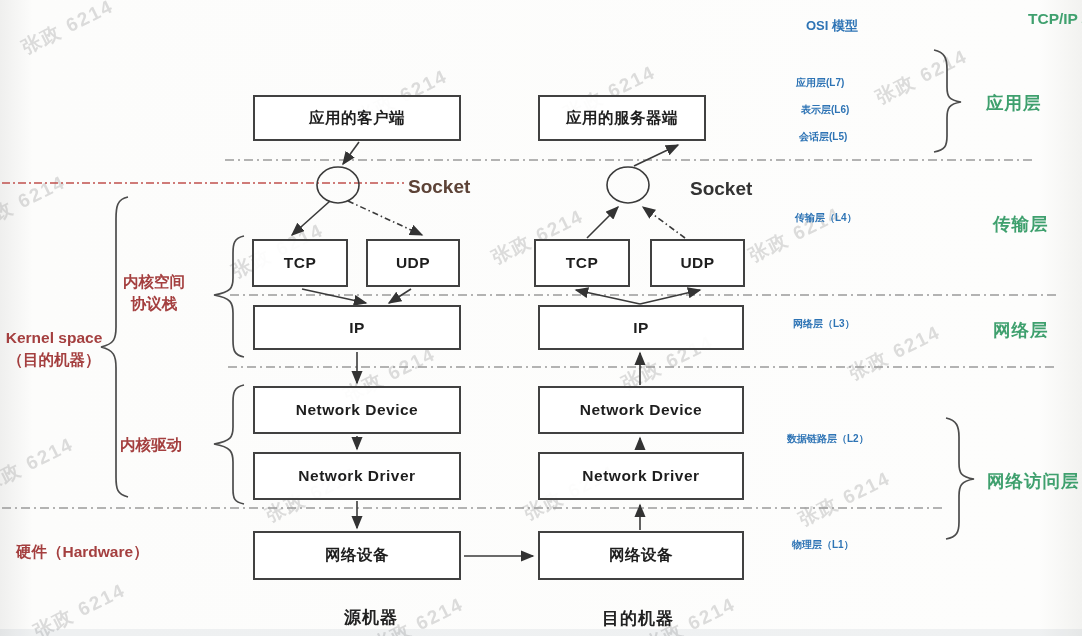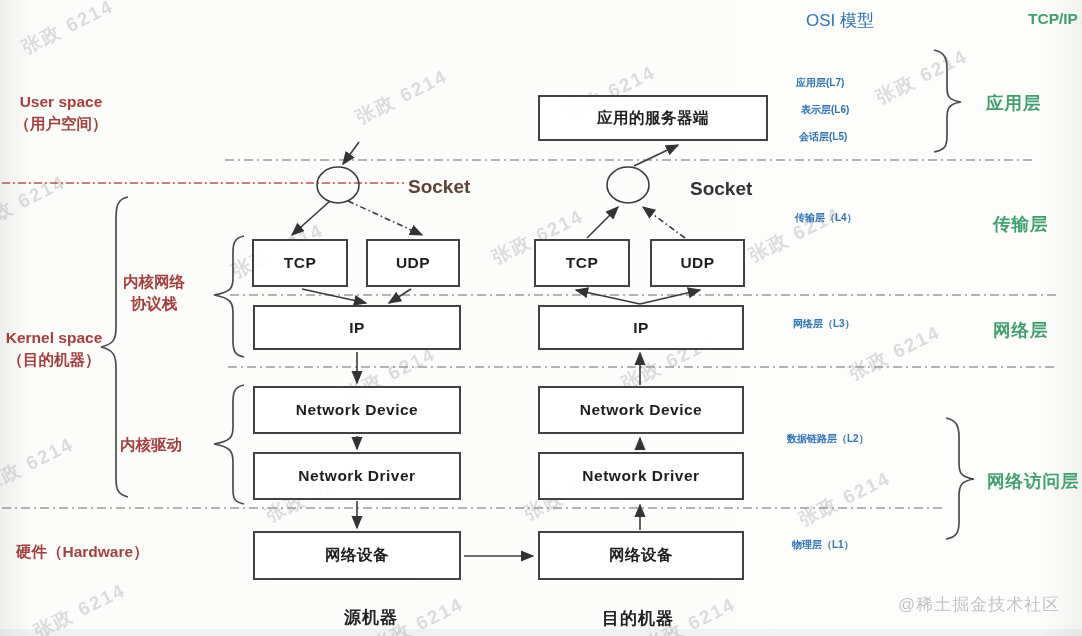--- a/index.html
+++ b/index.html
@@ -22,21 +22,21 @@
   .node{stroke:#3a3a3a;stroke-width:1.6;fill:none;}
   .brace{stroke:#4c4c4c;stroke-width:1.7;fill:none;}
   .box{
     position:absolute;border:2px solid #414141;background:rgba(255,255,255,.92);
     display:flex;align-items:center;justify-content:center;
     font-size:15.5px;font-weight:600;color:#1e1e1e;letter-spacing:.5px;
   }
   .lbl{position:absolute;white-space:nowrap;}
   .title{font-size:17px;font-weight:700;color:#1b1b1b;text-align:center;letter-spacing:.5px;}
   .blue{color:var(--osi-blue);font-weight:600;font-size:10px;}
-  .blue.hd{font-weight:400;font-size:17px;}
+  .blue.hd{font-weight:700;font-size:13px;margin-top:8px;}
   .green{color:var(--tcpip-green);font-weight:700;font-size:17.5px;letter-spacing:1px;}
   .green.hd{font-size:15.5px;letter-spacing:0;}
   .red{color:var(--space-red);font-weight:700;font-size:15.5px;text-align:center;line-height:1.45;}
   .socket-lbl{font-size:19px;font-weight:700;}
   .caption{font-size:17px;font-weight:700;color:#222;letter-spacing:1px;}
   .credit{color:#c3c3c3;font-size:17px;letter-spacing:1px;}
   .wm{
     position:absolute;color:rgba(175,175,175,.42);font-size:19px;font-weight:700;
     transform:rotate(-26deg);white-space:nowrap;pointer-events:none;letter-spacing:2px;
   }
@@ -116,45 +116,42 @@
       <path class="brace" d="M244,236 C234,238 233,244 233,253 L233,278 C233,288 231,292 214,295 C231,298 233,303 233,313 L233,340 C233,350 234,355 244,357"></path>
       <path class="brace" d="M244,385 C234,387 233,393 233,402 L233,427 C233,437 231,441 214,444 C231,447 233,452 233,462 L233,489 C233,498 234,502 244,504"></path>
       <path class="brace" d="M934,50 C945,52 947,59 947,69 L947,87 C947,97 949,100 961,102 C949,104 947,108 947,118 L947,136 C947,146 945,150 934,152"></path>
       <path class="brace" d="M946,418 C957,420 959,427 959,437 L959,463 C959,473 961,477 974,479 C961,481 959,486 959,496 L959,522 C959,532 957,537 946,539"></path>
     </g>
   </svg>
 
   <div class="lbl blue hd" style="left:806px;top:9px">OSI 模型</div>
   <div class="lbl green hd" style="left:1028px;top:9px">TCP/IP 模型</div>
 
-  <div class="lbl red" style="left:6px;top:91px;width:110px">
-    <div>User space</div>
-    <div>（用户空间）</div>
-  </div>
   <div class="lbl red" style="left:114px;top:271px;width:80px">
-    <div>内核网络</div>
+    <div>内核空间</div>
     <div>协议栈</div>
   </div>
   <div class="lbl red" style="left:0px;top:327px;width:108px">
     <div>Kernel space</div>
     <div>（目的机器）</div>
   </div>
   <div class="lbl red" style="left:120px;top:434px">内核驱动</div>
   <div class="lbl red" style="left:16px;top:541px">硬件（Hardware）</div>
 
+  <div class="box" style="left:253px;top:95px;width:208px;height:46px">应用的客户端</div>
   <div class="box" style="left:252px;top:239px;width:96px;height:48px">TCP</div>
   <div class="box" style="left:366px;top:239px;width:94px;height:48px">UDP</div>
   <div class="box" style="left:253px;top:305px;width:208px;height:45px">IP</div>
   <div class="box" style="left:253px;top:386px;width:208px;height:48px">Network Device</div>
   <div class="box" style="left:253px;top:452px;width:208px;height:48px">Network Driver</div>
   <div class="box" style="left:253px;top:531px;width:208px;height:49px">网络设备</div>
   <div class="lbl socket-lbl" style="left:408px;top:176px;color:#5c4236">Socket</div>
   <div class="lbl caption" style="left:344px;top:606px">源机器</div>
 
-  <div class="box" style="left:538px;top:95px;width:230px;height:46px">应用的服务器端</div>
+  <div class="box" style="left:538px;top:95px;width:168px;height:46px">应用的服务器端</div>
   <div class="box" style="left:534px;top:239px;width:96px;height:48px">TCP</div>
   <div class="box" style="left:650px;top:239px;width:95px;height:48px">UDP</div>
   <div class="box" style="left:538px;top:305px;width:206px;height:45px">IP</div>
   <div class="box" style="left:538px;top:386px;width:206px;height:48px">Network Device</div>
   <div class="box" style="left:538px;top:452px;width:206px;height:48px">Network Driver</div>
   <div class="box" style="left:538px;top:531px;width:206px;height:49px">网络设备</div>
   <div class="lbl socket-lbl" style="left:690px;top:178px;color:#333">Socket</div>
   <div class="lbl caption" style="left:602px;top:607px">目的机器</div>
 
   <div class="lbl blue" style="left:796px;top:76px">应用层(L7)</div>
@@ -163,16 +160,15 @@
   <div class="lbl blue" style="left:795px;top:211px">传输层（L4）</div>
   <div class="lbl blue" style="left:793px;top:317px">网络层（L3）</div>
   <div class="lbl blue" style="left:787px;top:432px">数据链路层（L2）</div>
   <div class="lbl blue" style="left:792px;top:538px">物理层（L1）</div>
 
   <div class="lbl green" style="left:986px;top:91px">应用层</div>
   <div class="lbl green" style="left:993px;top:212px">传输层</div>
   <div class="lbl green" style="left:993px;top:318px">网络层</div>
   <div class="lbl green" style="left:987px;top:469px">网络访问层</div>
 
-  <div class="lbl credit" style="left:898px;top:593px">@稀土掘金技术社区</div>
 
   <div class="botband"></div>
 </div>
 
 </body></html>

